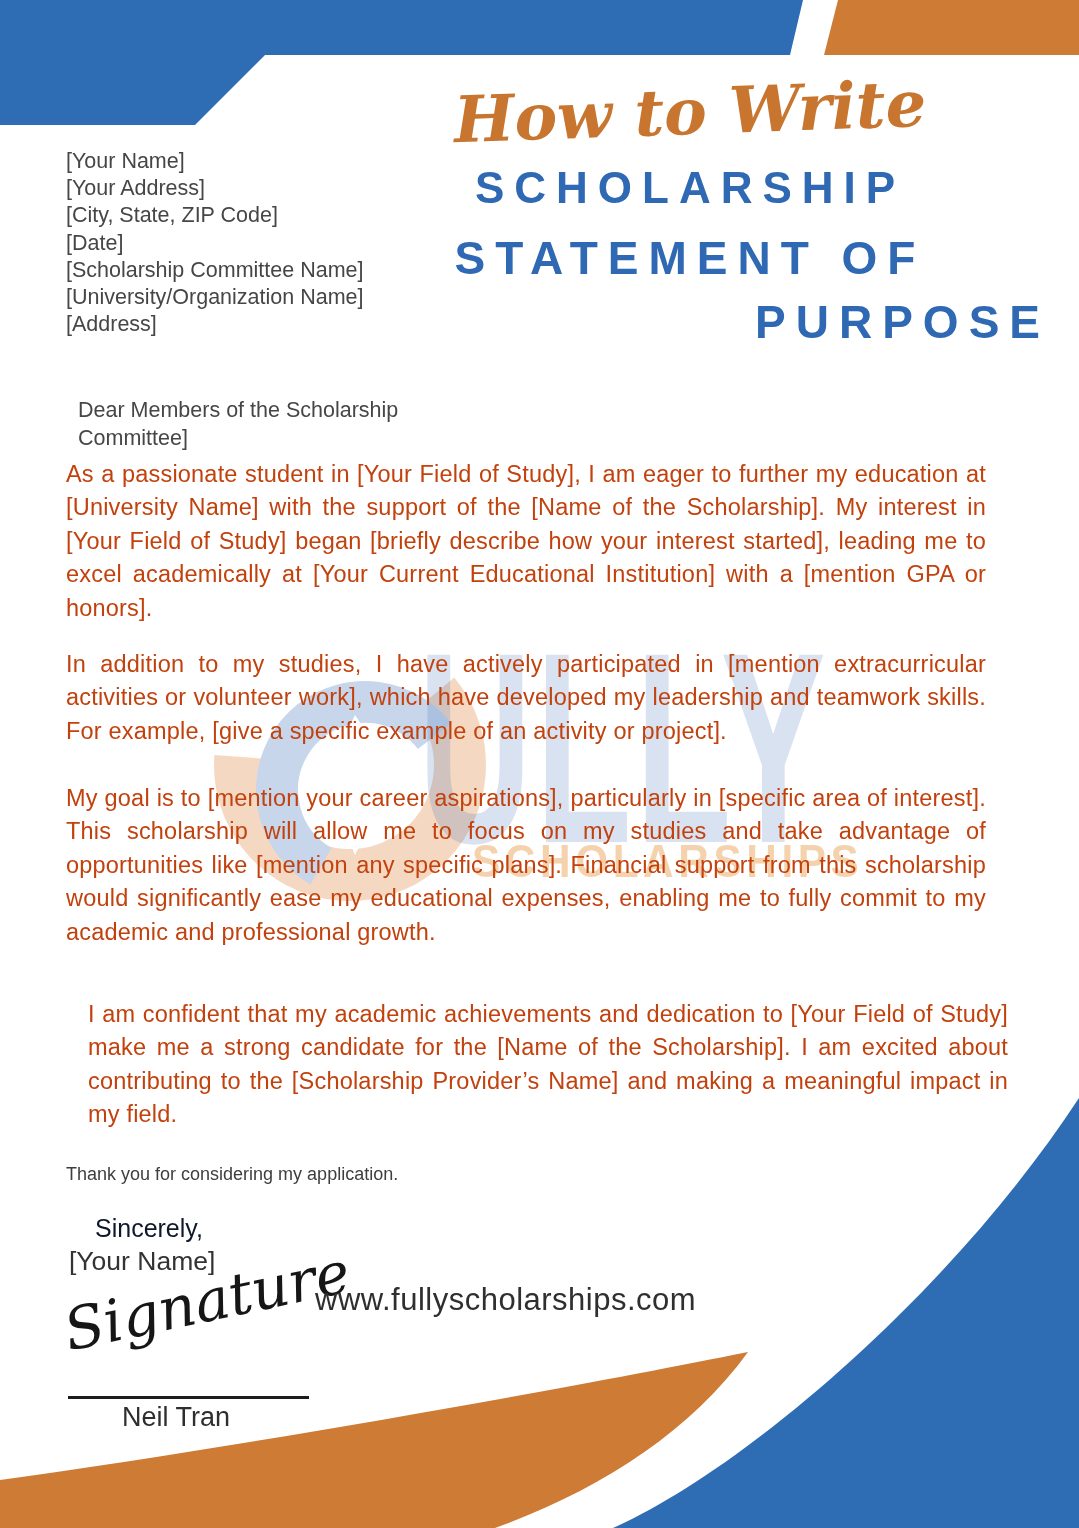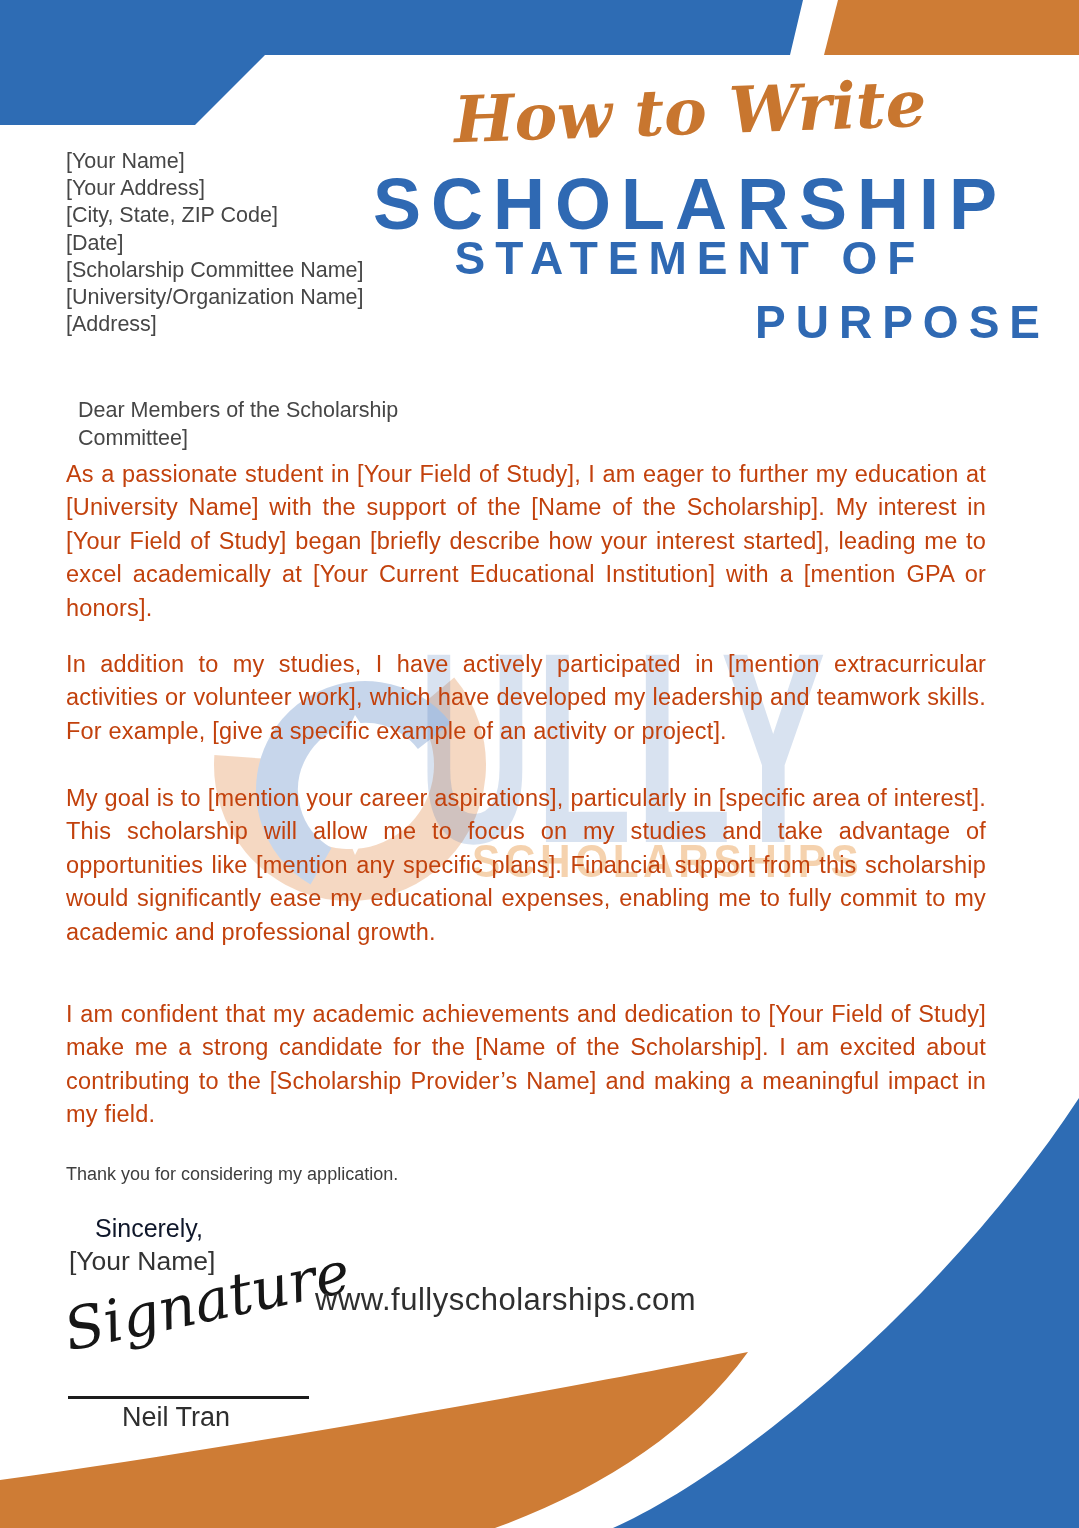--- a/index.html
+++ b/index.html
@@ -27,42 +27,42 @@
   
   .script-title {
     position:absolute; left:360px; top:74px; width:660px; z-index:2;
     text-align:center; font-family:"DejaVu Serif", serif; font-style:italic; font-weight:bold;
     font-size:64px; color:#c8762f; transform:rotate(-2deg); white-space:nowrap;
   }
   .title-line {
     position:absolute; left:330px; width:720px; z-index:2; text-align:center;
     color:#2f69b3; font-weight:bold; white-space:nowrap;
   }
-  .title-1 { top:163px; font-size:72px; letter-spacing:10px; }
+  .title-1 { top:163px; font-size:44px; letter-spacing:10px; }
   .title-2 { top:231px; font-size:46px; letter-spacing:10px; }
   .title-3 { top:295px; font-size:46px; letter-spacing:10px;text-align:right; }
 
   
   .sender {
     position:absolute; left:66px; top:148px; z-index:2;
     font-size:21.5px; line-height:27.2px; color:#464646;
   }
   .salutation {
     position:absolute; left:78px; top:396px; z-index:2;
     font-size:21.5px; line-height:28px; color:#464646;
   }
   .para {
     position:absolute; left:66px; width:920px; z-index:2;
     font-size:23.5px; line-height:33.4px; color:#c2410c;
     text-align:justify; letter-spacing:0.2px;
   }
   .p1 { top:458px; }
   .p2 { top:648px; }
   .p3 { top:782px; }
-  .p4 { top:998px; }
+  .p4 { top:998px;margin-left:22px; }
   .thanks {
     position:absolute; left:66px; top:1164px; z-index:2;
     font-size:18px; color:#3e3e3e;
   }
 
   
   .closing { position:absolute; left:95px; top:1214px; z-index:2; font-size:25px; color:#0f172a; }
   .name-ph { position:absolute; left:69px; top:1246px; z-index:2; font-size:26.5px; color:#333; }
   .sig-script {
     position:absolute; left:58px; top:1298px; z-index:2;

